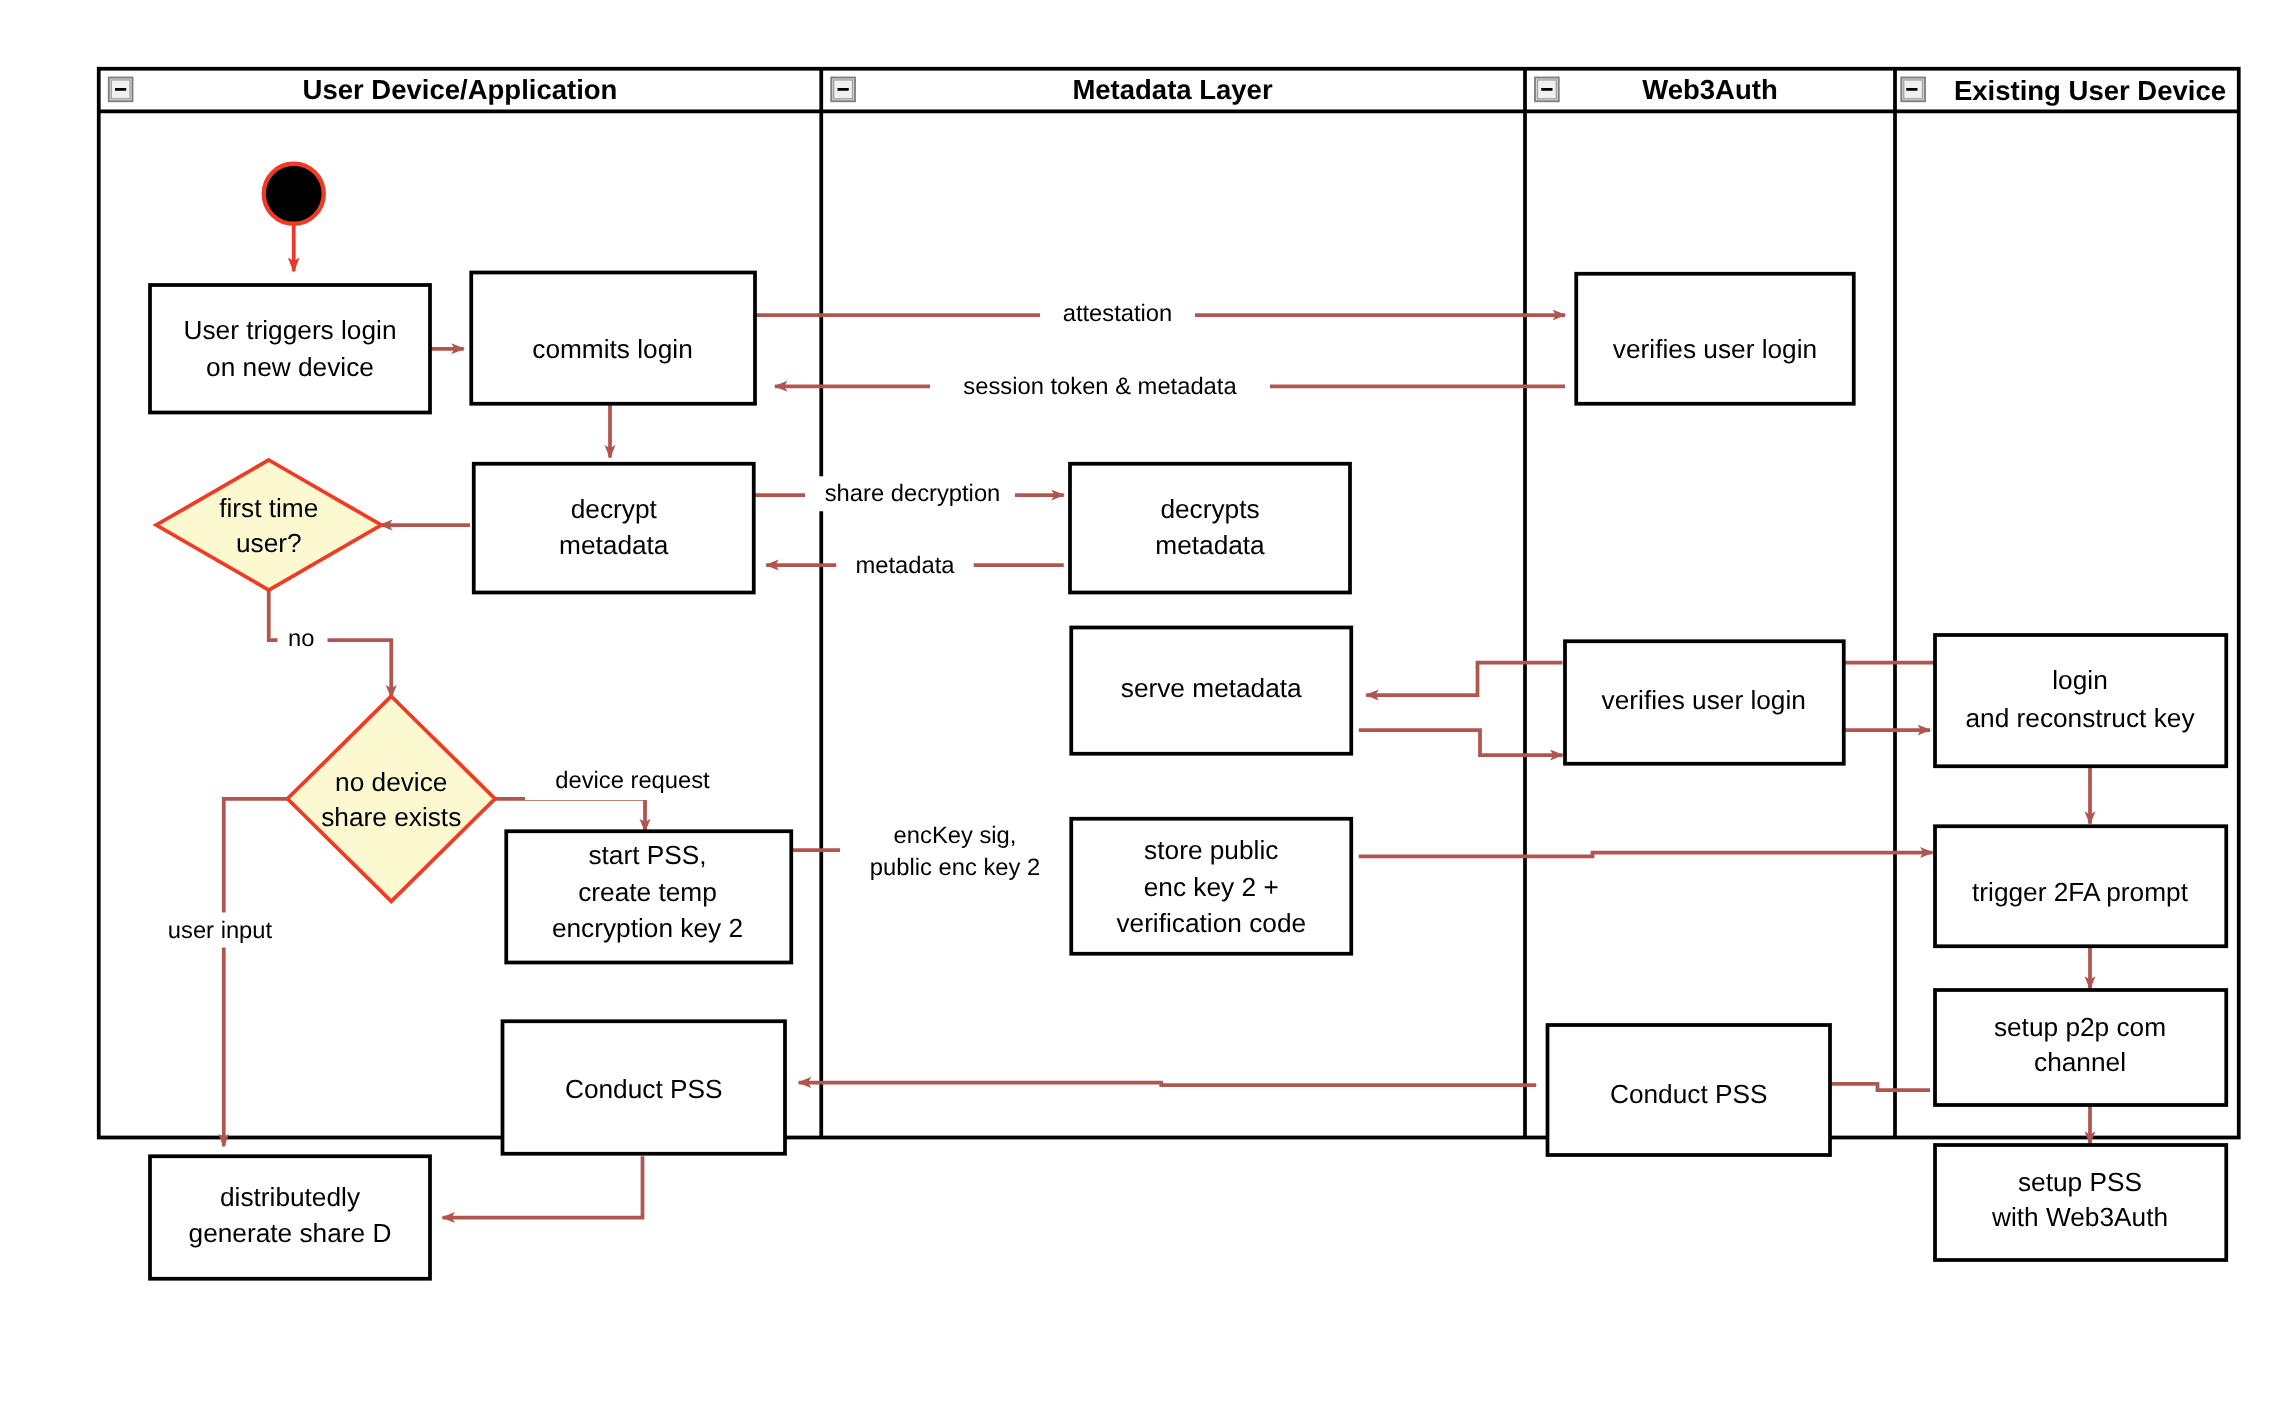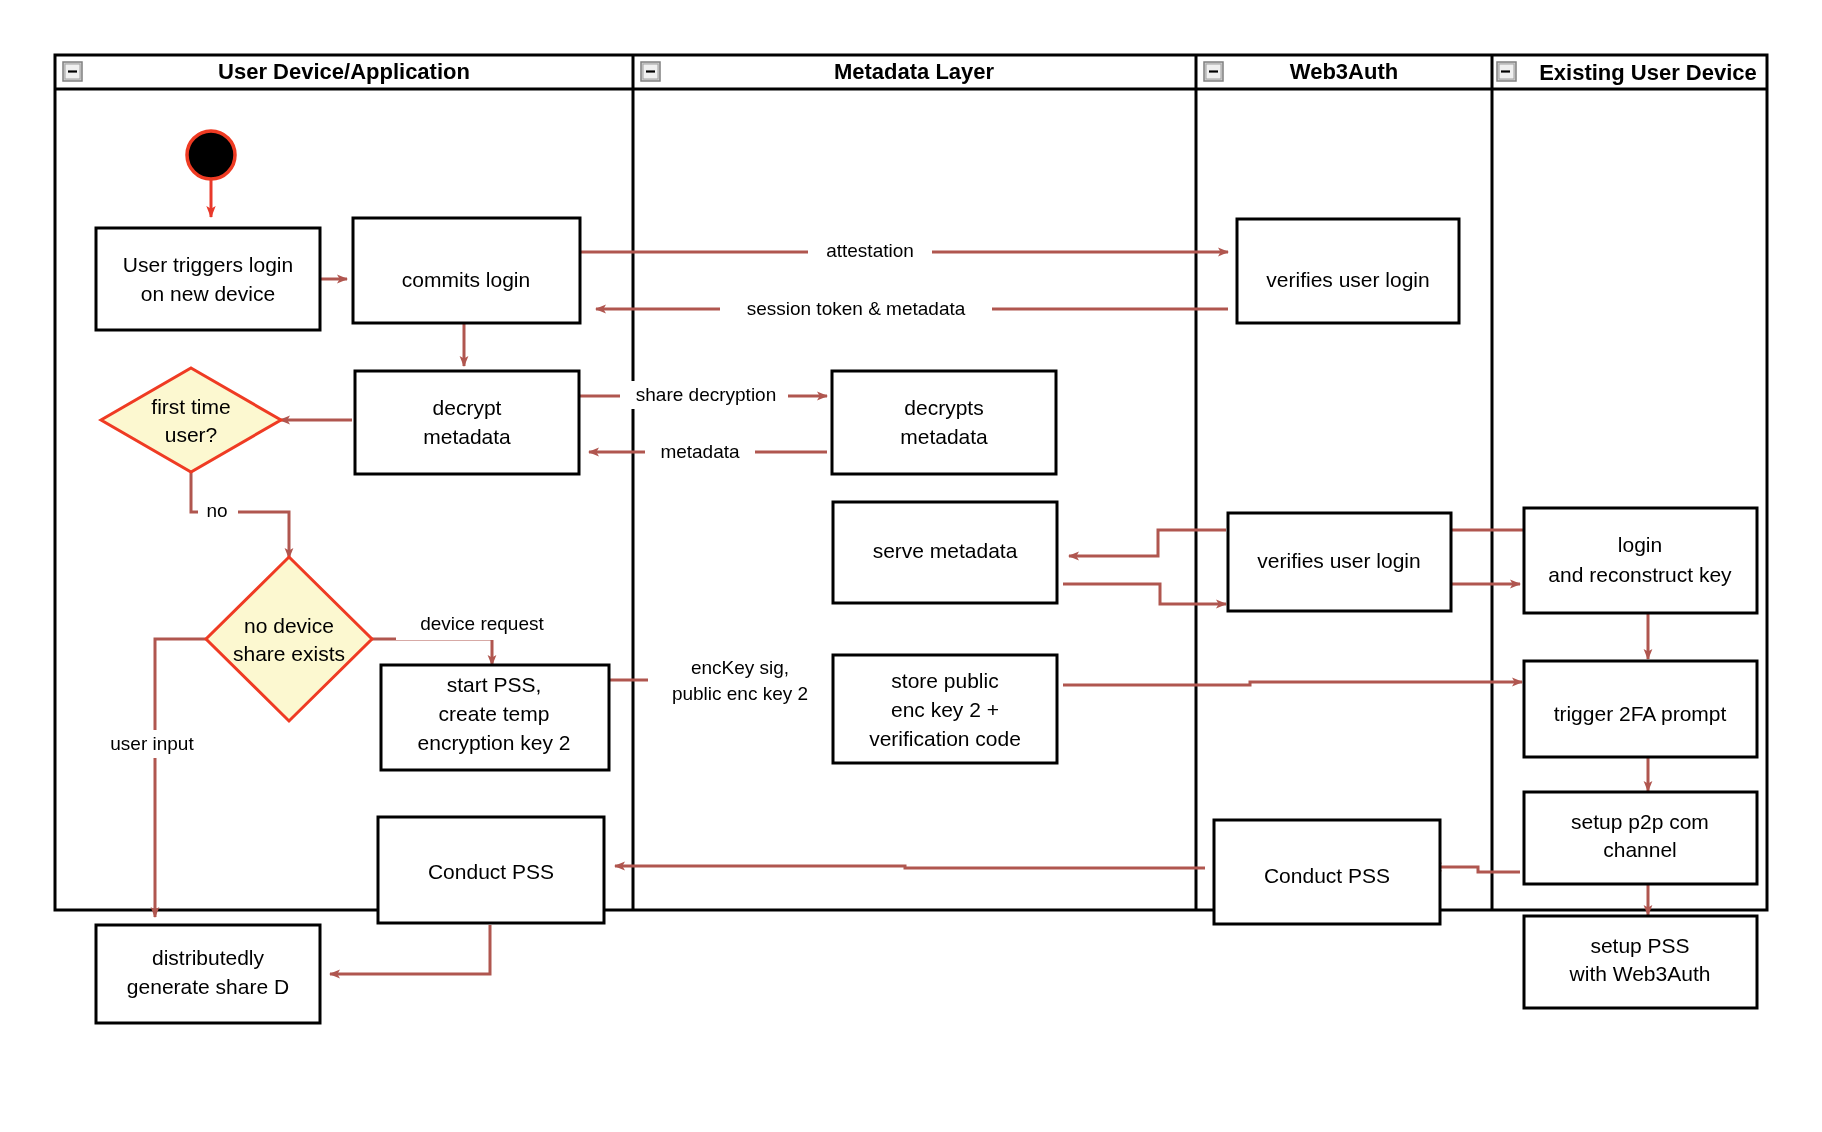--- a/index.html
+++ b/index.html
@@ -6,20 +6,21 @@
     margin: 0;
     padding: 0;
     background: #ffffff;
   }
   #canvas {
     position: relative;
     width: 1600px;
     height: 1132px;
     background: #ffffff;
     font-family: "Liberation Sans", sans-serif;
+    padding-left: 24px;
   }
   svg { display: block; }
 
   .lane-border { fill: none; stroke: #000000; stroke-width: 3; }
   .lane-divider { stroke: #000000; stroke-width: 3; }
   .lane-title {
     font-family: "Liberation Sans", sans-serif;
     font-size: 22px;
     font-weight: bold;
     fill: #000000;

